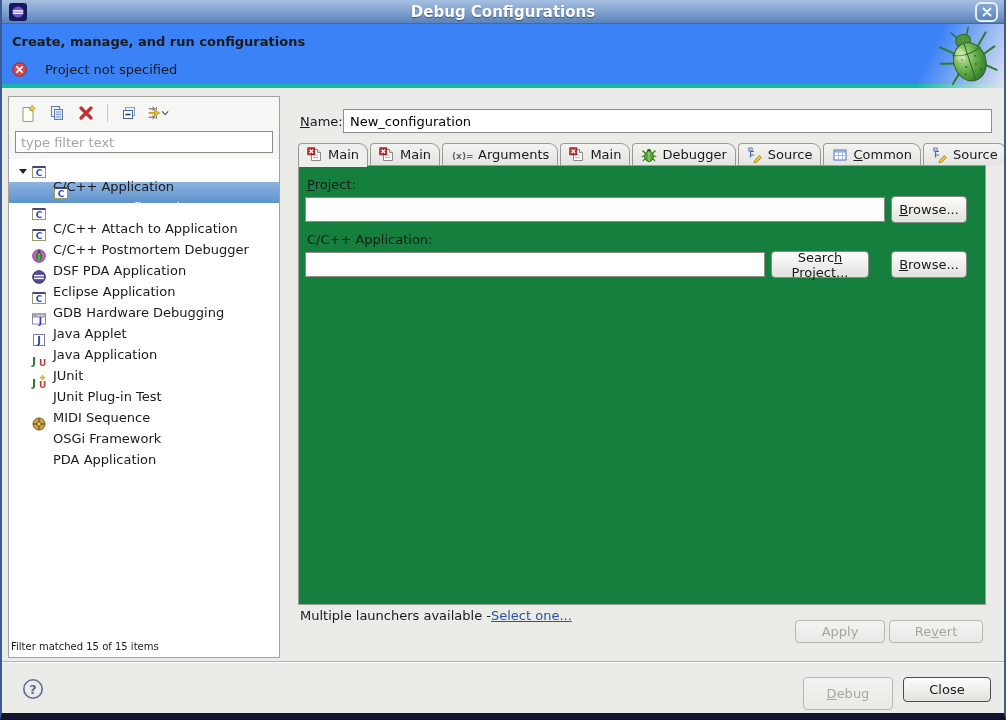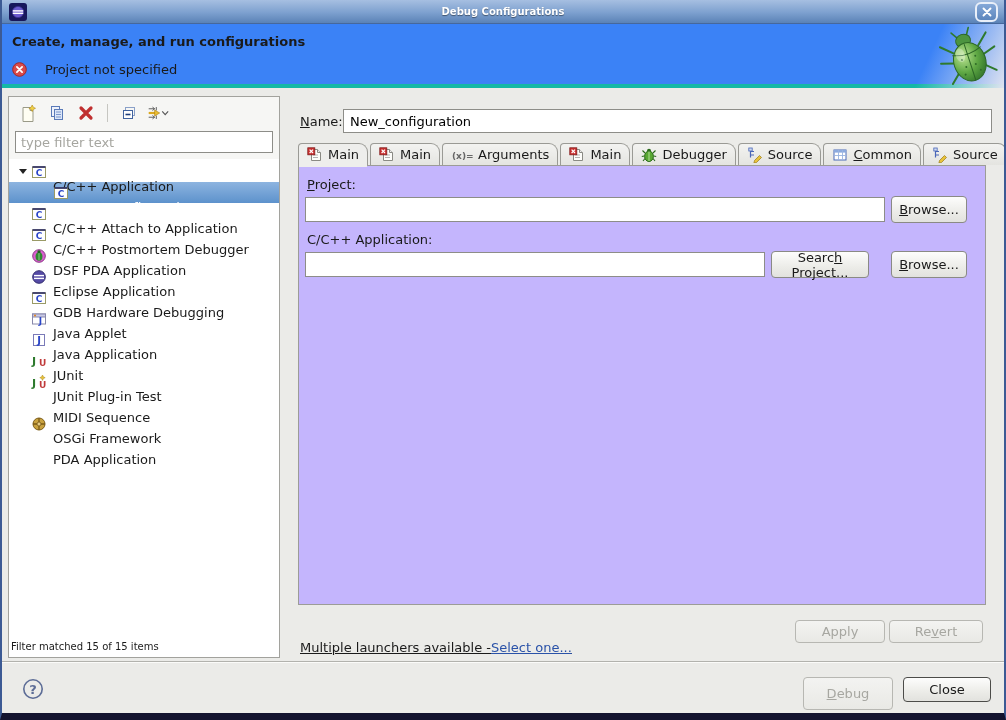--- a/index.html
+++ b/index.html
@@ -9,21 +9,21 @@
   .window { position:relative; width:1006px; height:720px; overflow:hidden;
             background:#ebebe8;
             border-left:2px solid #3c5a94; border-right:2px solid #3c5a94;
             border-bottom:7px solid #13132e; }
 
   
   .titlebar { position:absolute; left:0; top:0; right:0; height:24px;
               background:linear-gradient(#a6bfe1 0%, #7da0cf 55%, #5a82b6 100%);
               border-bottom:1px solid #46689c; display:flex; align-items:center; }
   .title-text { position:absolute; left:0; right:0; text-align:center; color:#fff;
-                font-weight:bold; font-size:10px; text-shadow:0 1px 1px rgba(0,0,0,.45); }
+                font-weight:bold; font-size:15px; text-shadow:0 1px 1px rgba(0,0,0,.45); }
   .app-icon { position:absolute; left:7px; top:3px; width:18px; height:18px;
               background:#17175c; border-radius:3px; display:flex; align-items:center; justify-content:center; }
   .close-btn { position:absolute; right:6px; top:2px; width:23px; height:20px;
                border:2px solid #e9eff9; border-radius:6px;
                background:linear-gradient(#85a8d8,#5d86bd);
                display:flex; align-items:center; justify-content:center; cursor:pointer; }
 
   
   .header { position:absolute; left:0; top:24px; right:0; height:64px; background:#3b82f6;
             border-bottom:4px solid #14b8a6; }
@@ -62,40 +62,40 @@
                 font:13px "DejaVu Sans","Liberation Sans",sans-serif; }
 
   .tabs { position:absolute; left:296px; top:143px; height:22px; display:flex; align-items:flex-end; z-index:3; }
   .tab { height:22px; display:flex; align-items:center; gap:5px; padding:0 8px;
          border:1px solid #9a9a95; border-bottom:none; border-radius:4px 9px 0 0;
          background:linear-gradient(#f3f3f1,#e4e4e0); margin-right:2px; cursor:pointer; position:relative; white-space:nowrap; }
   .tab.active { background:#eeeeec; z-index:4; }
   .tab.active::after { content:""; position:absolute; left:0; right:0; bottom:-2px; height:3px; background:#eeeeec; }
 
   .tab-content { position:absolute; left:296px; top:165px; width:688px; height:440px;
-                 border:1px solid #9c9c97; background:#c4b5fd; z-index:1; }
+                 border:1px solid #9c9c97; background:#15803d; z-index:1; }
   .fld-label-1 { position:absolute; left:8px; top:11px; }
   .input-project { position:absolute; left:6px; top:31px; width:580px; height:25px;
                    border:1px solid #8d8d88; background:#fff; padding:0 6px;
                    font:13px "DejaVu Sans","Liberation Sans",sans-serif; }
   .fld-label-2 { position:absolute; left:8px; top:66px; }
   .input-app { position:absolute; left:6px; top:86px; width:460px; height:25px;
                border:1px solid #8d8d88; background:#fff; padding:0 6px;
                font:13px "DejaVu Sans","Liberation Sans",sans-serif; }
 
   .btn { display:flex; align-items:center; justify-content:center;
          background:linear-gradient(#fdfdfc,#ececE8 60%,#e2e2de);
          border:1px solid #8a8a85; border-radius:4px; cursor:pointer;
          font:13px "DejaVu Sans","Liberation Sans",sans-serif; color:#1a1a1a; }
   .btn.disabled { color:#a7a7a1; border-color:#b7b7b2; background:linear-gradient(#f3f3f1,#e9e9e5); cursor:default; }
   .btn-browse1 { position:absolute; left:592px; top:30px; width:76px; height:27px; }
   .btn-search  { position:absolute; left:472px; top:85px; width:98px; height:27px; }
   .btn-browse2 { position:absolute; left:592px; top:85px; width:76px; height:27px; }
 
-  .launcher-row { position:absolute; left:298px; top:640px; display:flex; align-items:center;text-decoration:underline; }
+  .launcher-row { position:absolute; left:298px; top:608px; display:flex; align-items:center; }
   .launcher-link { color:#2a52a8; text-decoration:underline; cursor:pointer; }
   .btn-apply  { position:absolute; left:793px; top:620px; width:90px; height:23px; }
   .btn-revert { position:absolute; left:887px; top:620px; width:94px; height:23px; }
 
   
   .footer-sep { position:absolute; left:0; right:0; top:661px; height:2px;
                 border-top:1px solid #b2b2ad; background:#fbfbf9; }
   .help-btn { position:absolute; left:20px; top:678px; width:22px; height:22px; cursor:pointer; }
   .btn-debug { position:absolute; left:801px; top:677px; width:90px; height:33px; }
   .btn-close { position:absolute; left:901px; top:677px; width:88px; height:25px; border:1px solid #4c4c49; }

